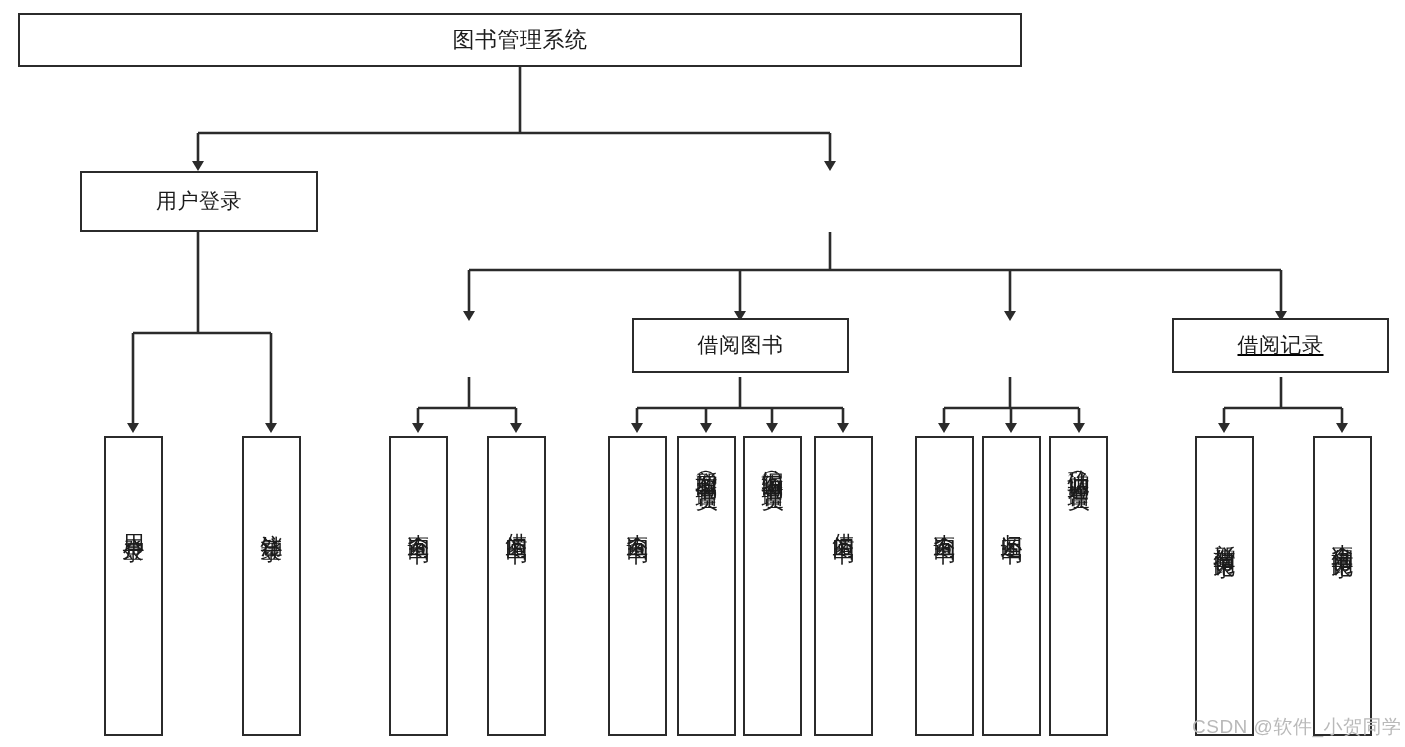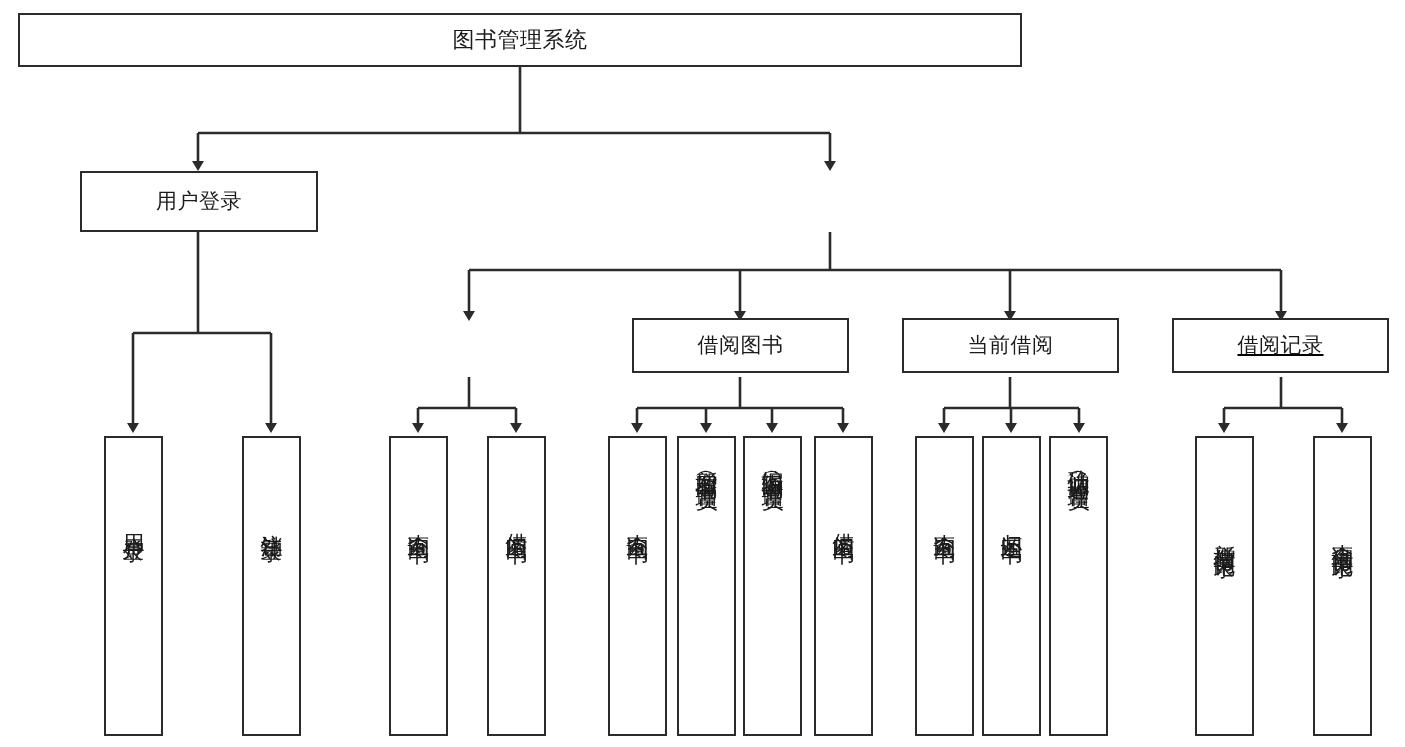--- a/index.html
+++ b/index.html
@@ -135,23 +135,20 @@
     <span class="label">图书管理系统</span>
   </div>
 
   <div class="node horiz" style="left:80px; top:171px; width:238px; height:61px;">
     <span class="label">用户登录</span>
   </div>
 
   <div class="node horiz" style="left:632px; top:318px; width:217px; height:55px;">
     <span class="label">借阅图书</span>
   </div>
-  <div class="node horiz" style="left:902px; top:318px; width:217px; height:55px;">
-    <span class="label">当前借阅</span>
-  </div>
   <div class="node horiz" style="left:1172px; top:318px; width:217px; height:55px;text-decoration:underline;">
     <span class="label">借阅记录</span>
   </div>
 
   <div class="node vert pad-mid" style="left:104px; top:436px; width:59px; height:300px;">
     <span class="label">用户登录</span>
   </div>
   <div class="node vert pad-mid" style="left:242px; top:436px; width:59px; height:300px;">
     <span class="label">注销登录</span>
   </div>
@@ -186,14 +183,15 @@
     <span class="label">确认归还（管理员）</span>
   </div>
 
   <div class="node vert pad-low" style="left:1195px; top:436px; width:59px; height:300px;">
     <span class="label">新增借阅记录</span>
   </div>
   <div class="node vert pad-low" style="left:1313px; top:436px; width:59px; height:300px;">
     <span class="label">查询借阅记录</span>
   </div>
 
+  <div class="watermark" style="left:1192px; top:714px;">CSDN @软件_小贺同学</div>
 
 </div>
 
 </body></html>

